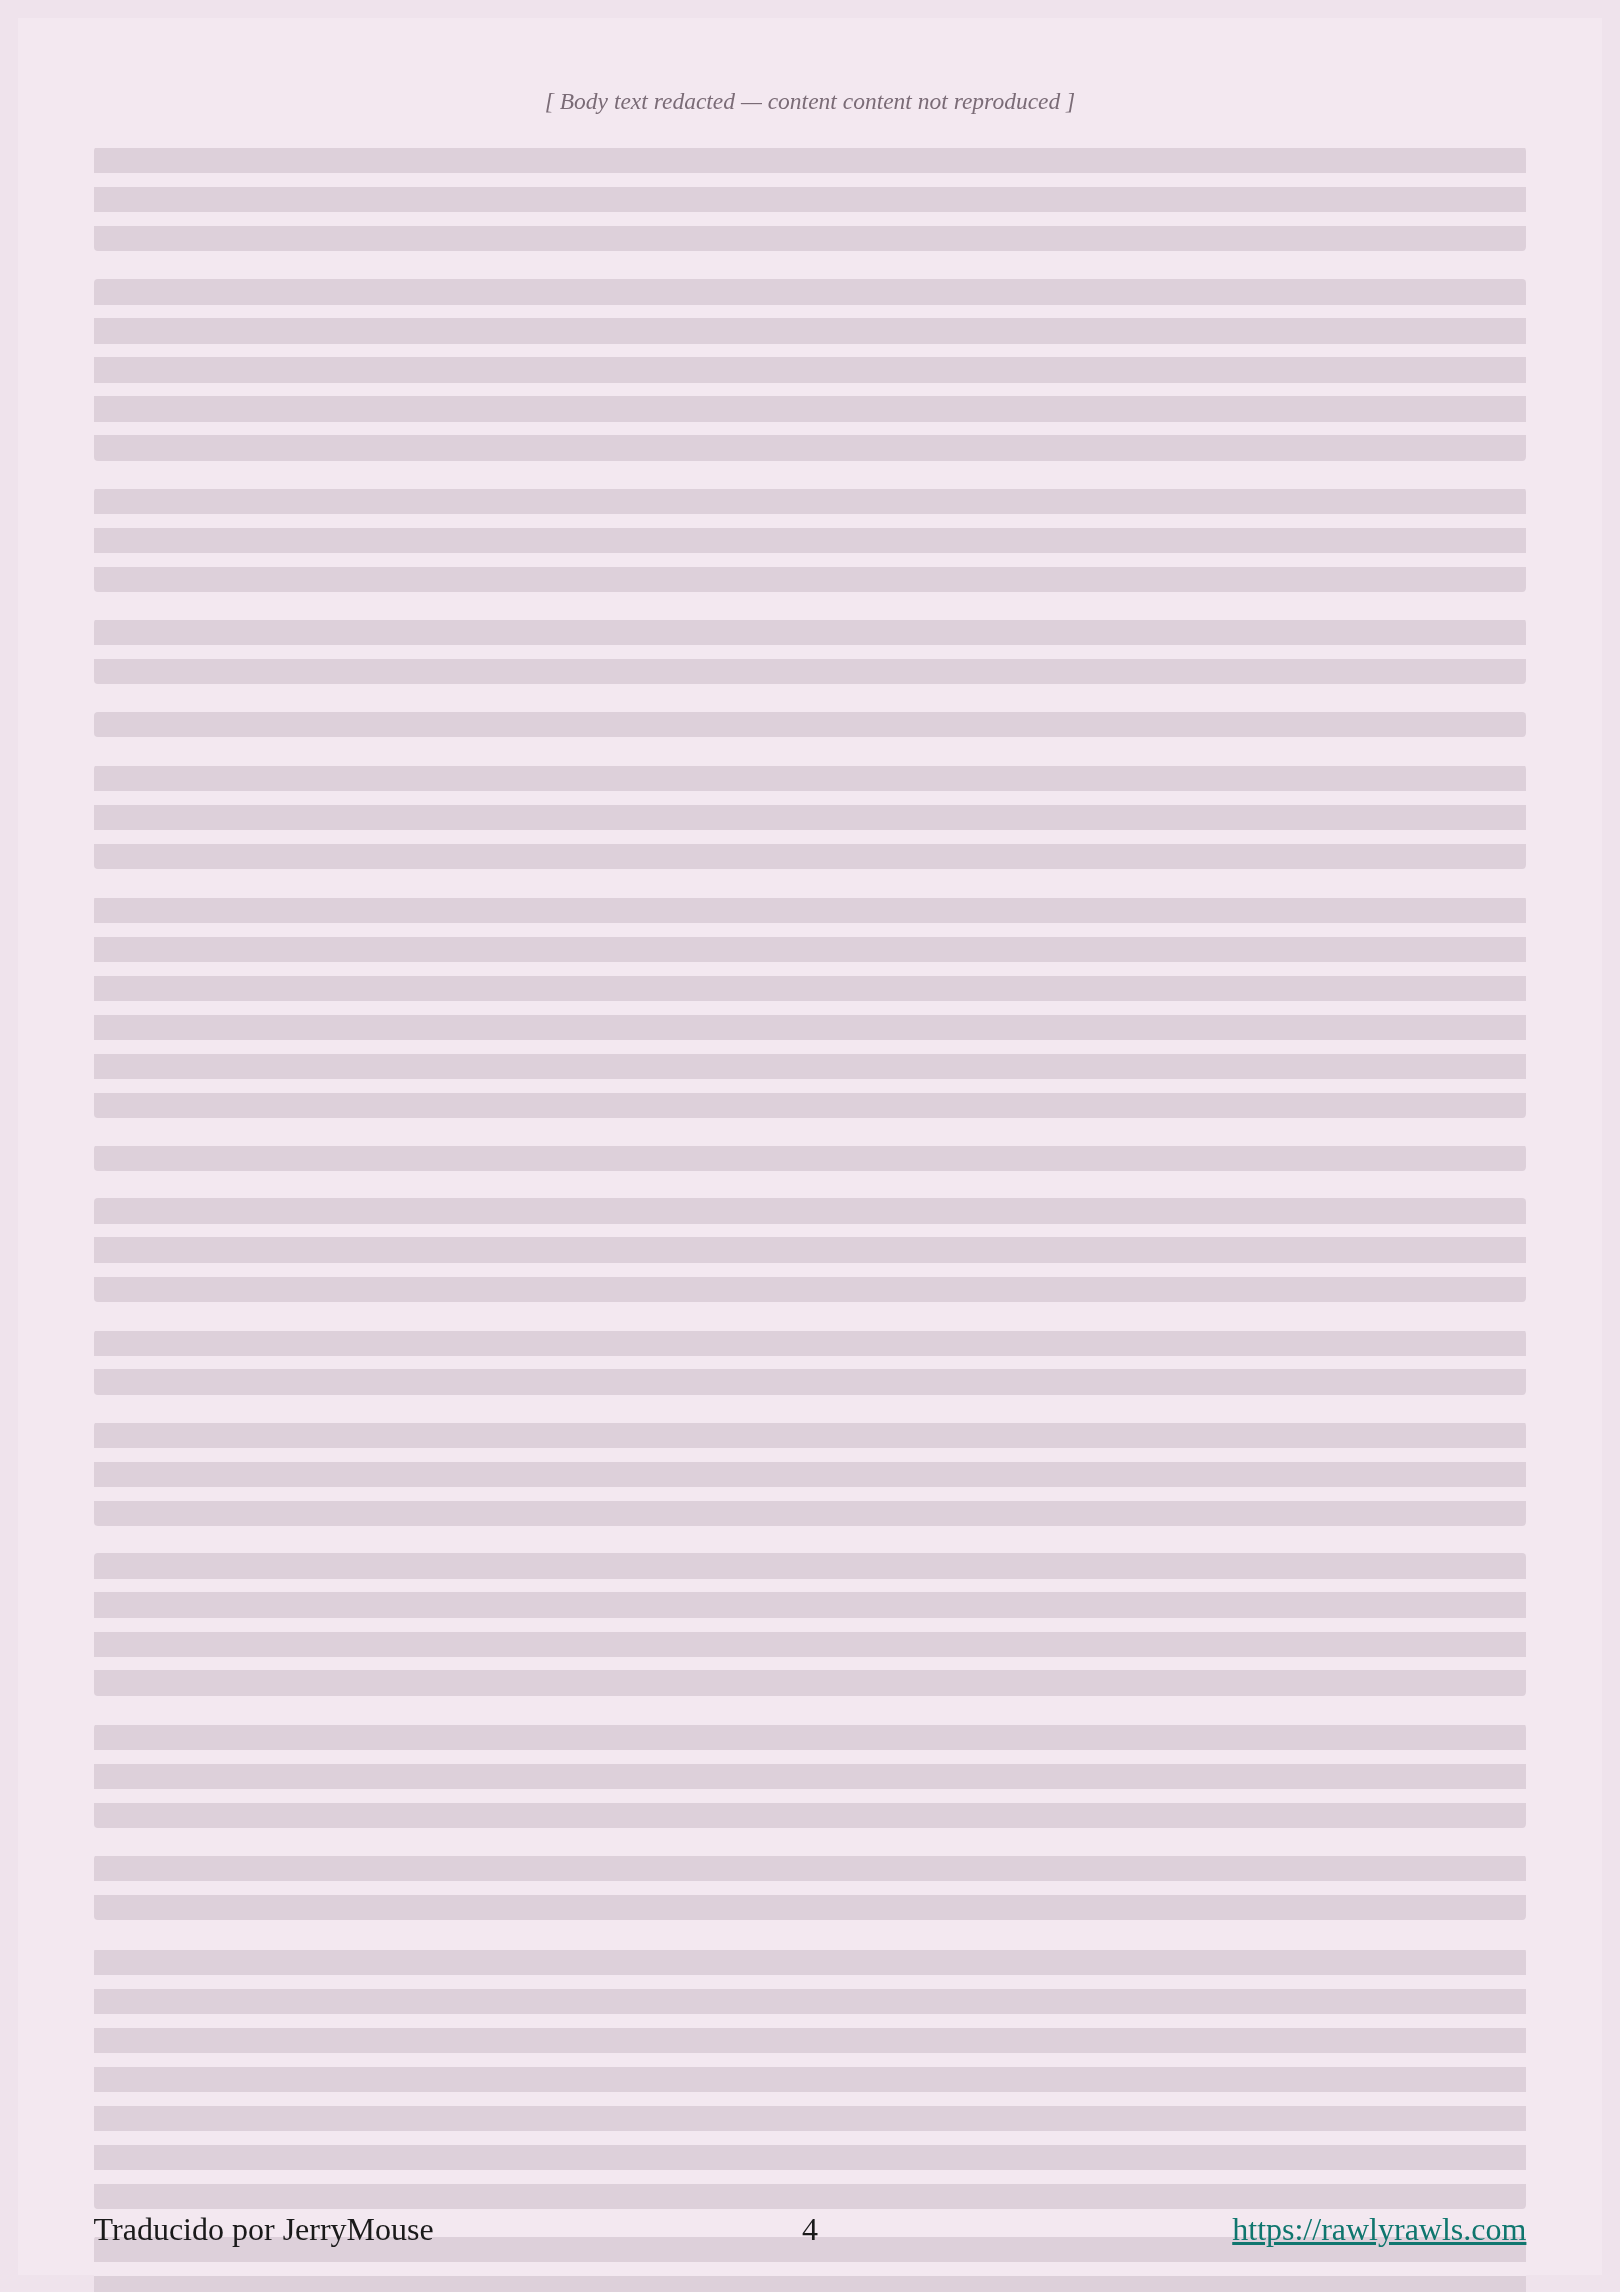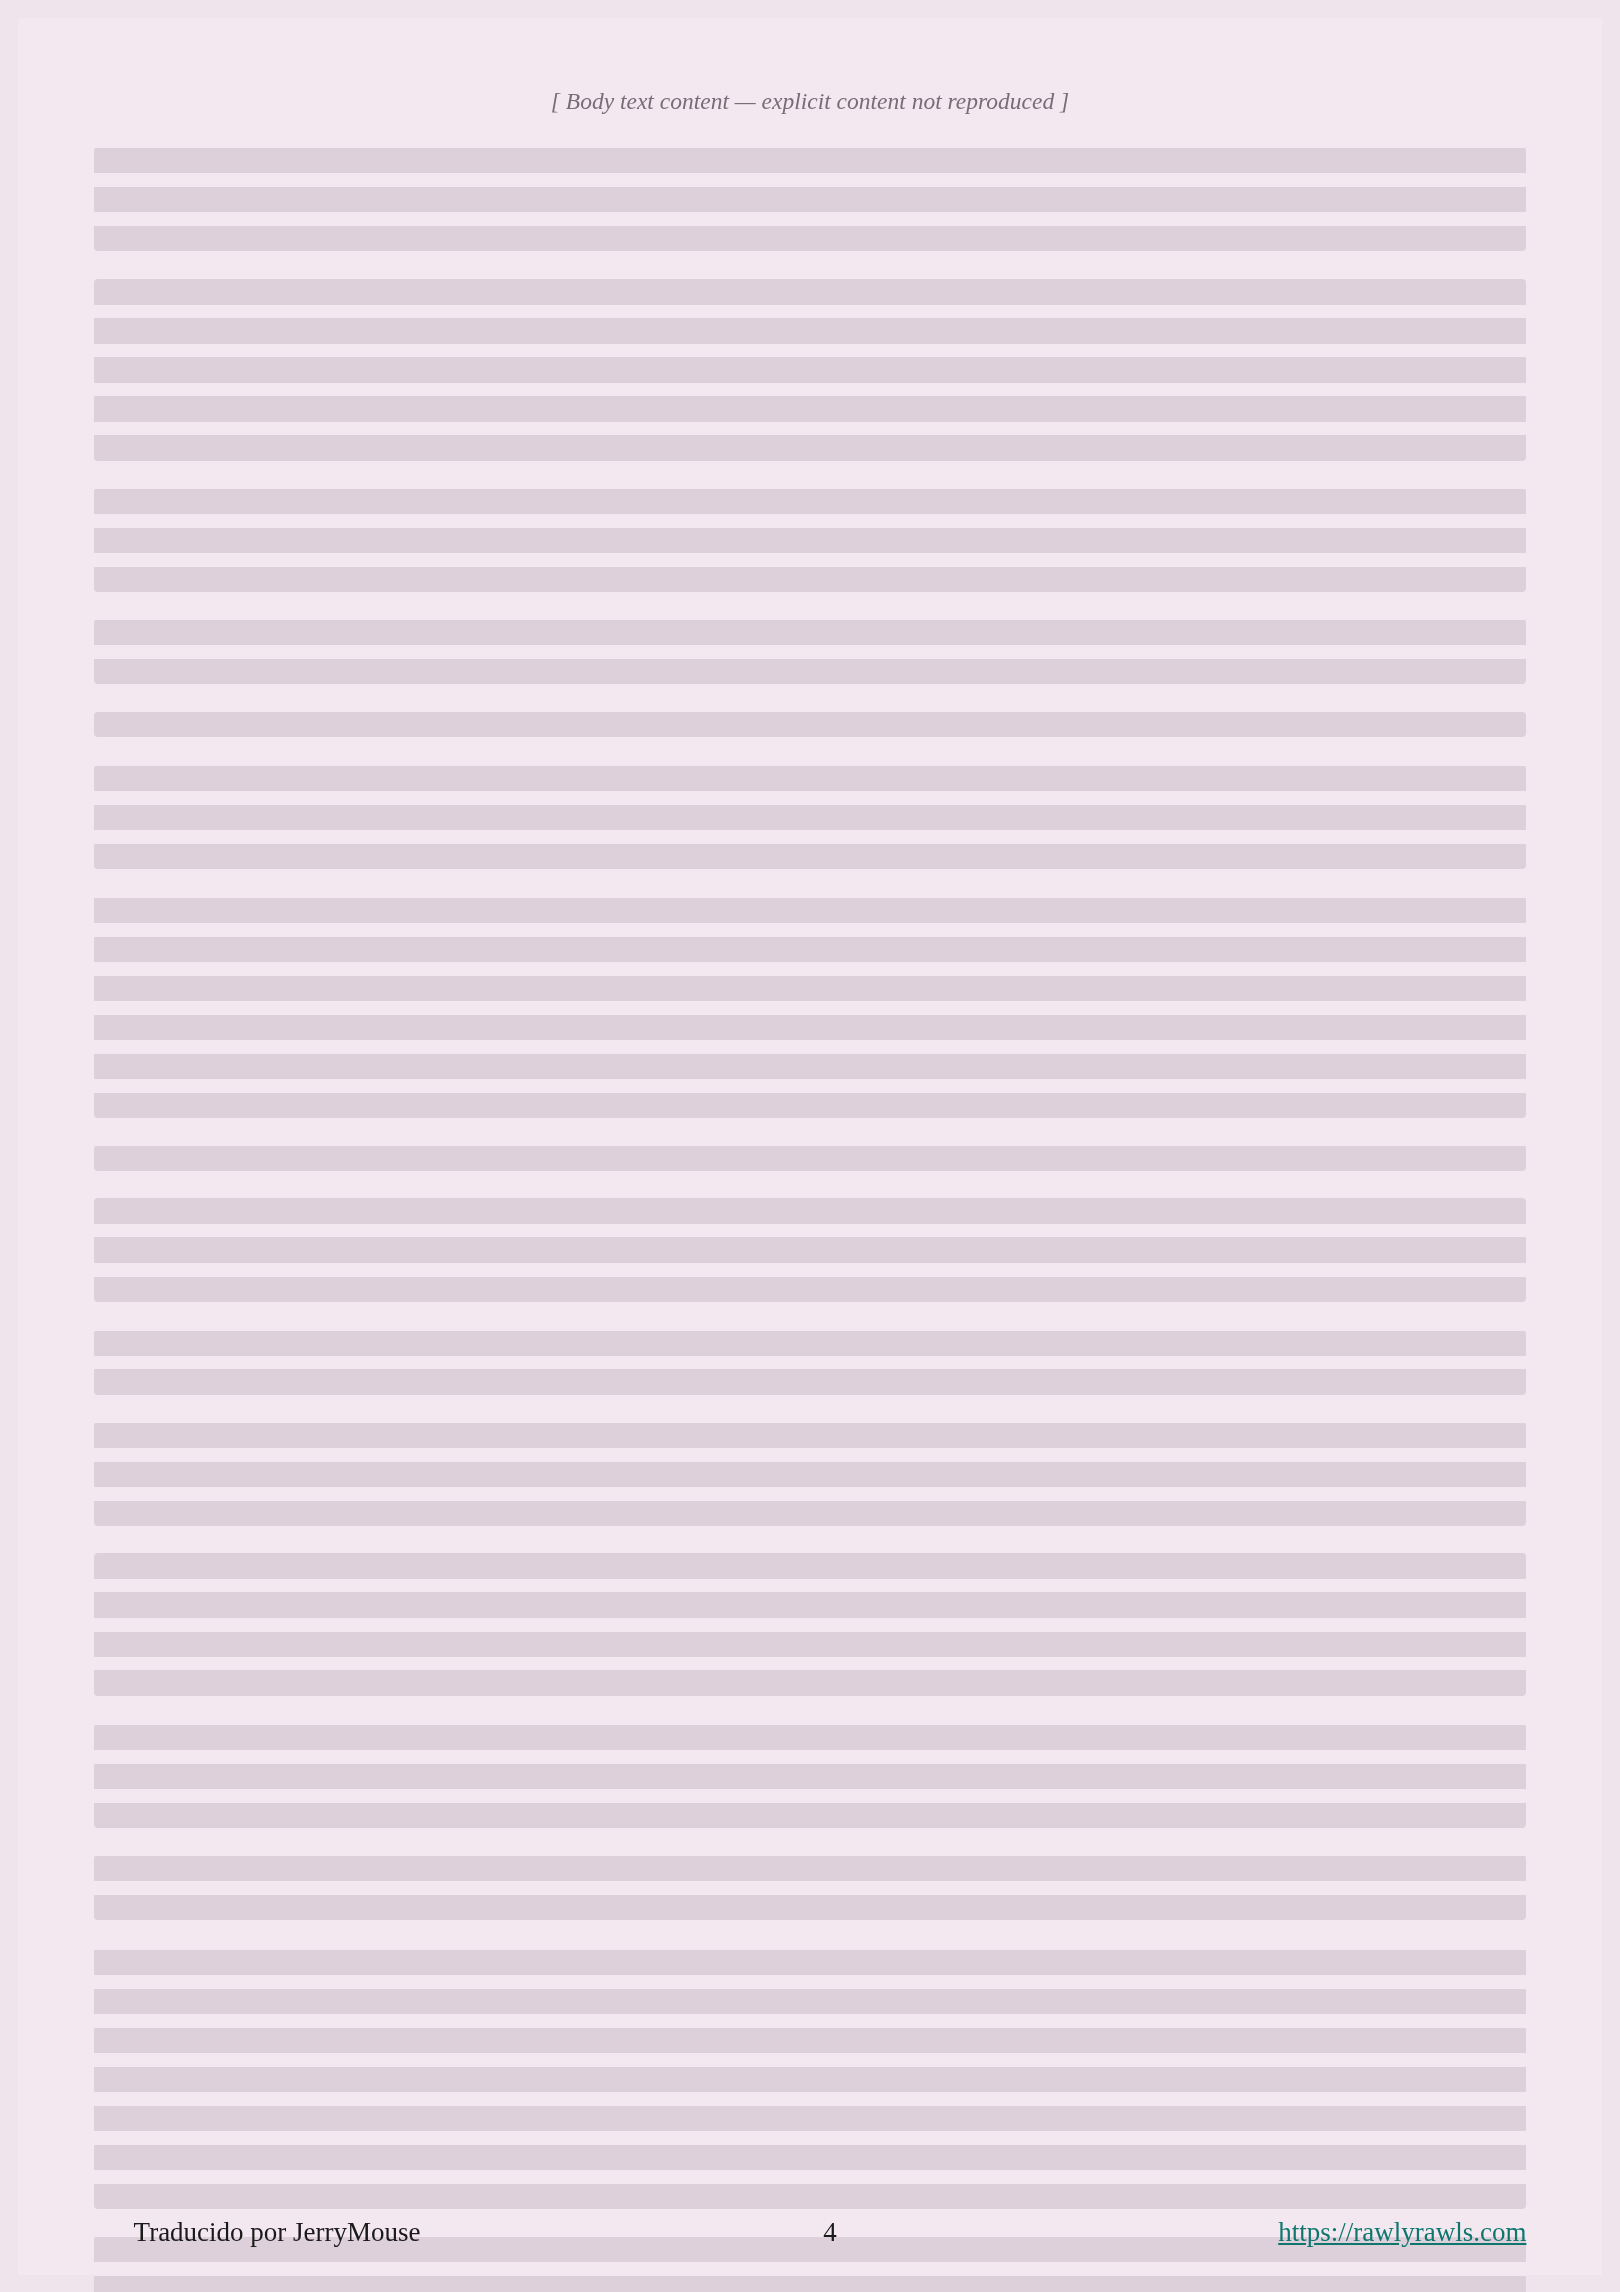--- a/index.html
+++ b/index.html
@@ -49,41 +49,40 @@
     padding: 9.8px 0 29px 0;
   }
   .footer {
     position: absolute;
     left: 76px;
     right: 76px;
     bottom: 27.4px;
     display: flex;
     justify-content: space-between;
     align-items: baseline;
-    font-size: 27px;
+    font-size: 32px;
     color: #1a1a1a;
-    margin-left: 40px;
   }
   .footer .page-number {
     position: absolute;
     left: 50%;
     transform: translateX(-50%);
   }
   .footer a.source-link {
     color: #0f766e;
     text-decoration: underline;
   }
 </style>
 </head>
 <body>
 
 <div class="page">
 
   <div class="content">
-    <div class="redaction-notice">[ Body text content — explicit content not reproduced ]</div>
+    <div class="redaction-notice">[ Body text redacted — content content not reproduced ]</div>
 
     <div class="redacted-paragraph" style="height:104px"></div>
     <div class="redacted-paragraph" style="height:182px"></div>
     <div class="redacted-paragraph" style="height:104px"></div>
     <div class="redacted-paragraph" style="height:65px"></div>
     <div class="redacted-paragraph" style="height:25.5px"></div>
     <div class="redacted-paragraph" style="height:104px"></div>
     <div class="redacted-paragraph" style="height:222px"></div>
     <div class="redacted-paragraph" style="height:25.5px"></div>
     <div class="redacted-paragraph" style="height:104px"></div>

